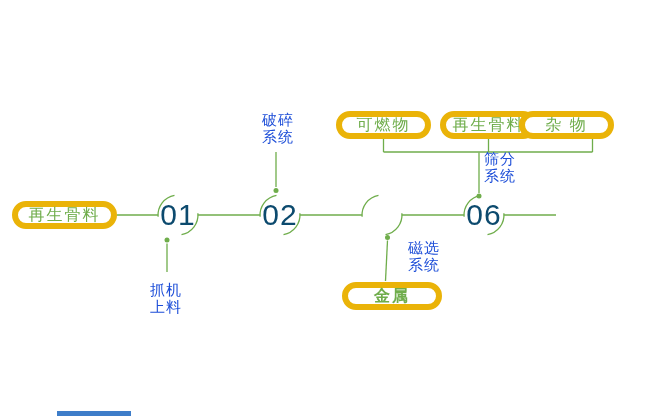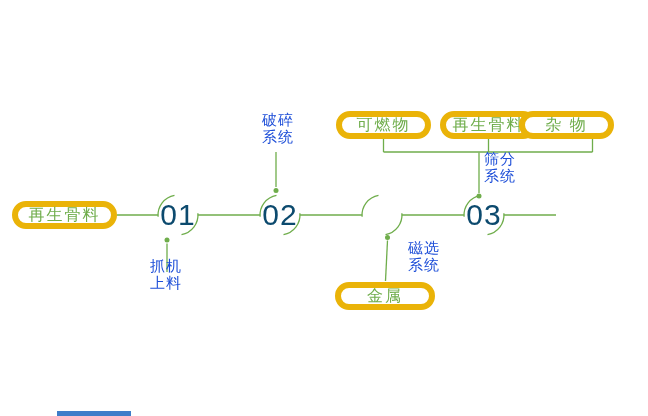--- a/index.html
+++ b/index.html
@@ -97,31 +97,31 @@
     <path d="M383.5 152 H592.5"></path>
     <path d="M383.5 139 V152"></path>
     <path d="M488.5 139 V152"></path>
     <path d="M592.5 139 V152"></path>
   </svg>
 
   <div class="pill" style="left:12px; top:201px; width:105px;">再生骨料</div>
 
   <div class="step-num" style="left:150px;">01</div>
   <div class="step-num" style="left:252px;">02</div>
-  <div class="step-num" style="left:456px;">03</div>
+  <div class="step-num" style="left:456px;">06</div>
 
-  <div class="plabel" style="left:150px; top:257px;">抓机
+  <div class="plabel" style="left:150px; top:281px;">抓机
 上料</div>
   <div class="plabel" style="left:262px; top:111px;">破碎
 系统</div>
   <div class="plabel" style="left:408px; top:239px;">磁选
 系统</div>
   <div class="plabel" style="left:484px; top:150px;">筛分
 系统</div>
 
-  <div class="pill" style="left:335px; top:282px; width:100px;">金属</div>
+  <div class="pill" style="left:342px; top:282px; width:100px;font-weight:bold;">金属</div>
   <div class="pill" style="left:336px; top:111px; width:95px;">可燃物</div>
   <div class="pill" style="left:440px; top:111px; width:97px;">再生骨料</div>
   <div class="pill" style="left:519px; top:111px; width:95px;">杂 物</div>
 
   <div class="blue-bar"></div>
 
 </div>
 
 </body></html>

